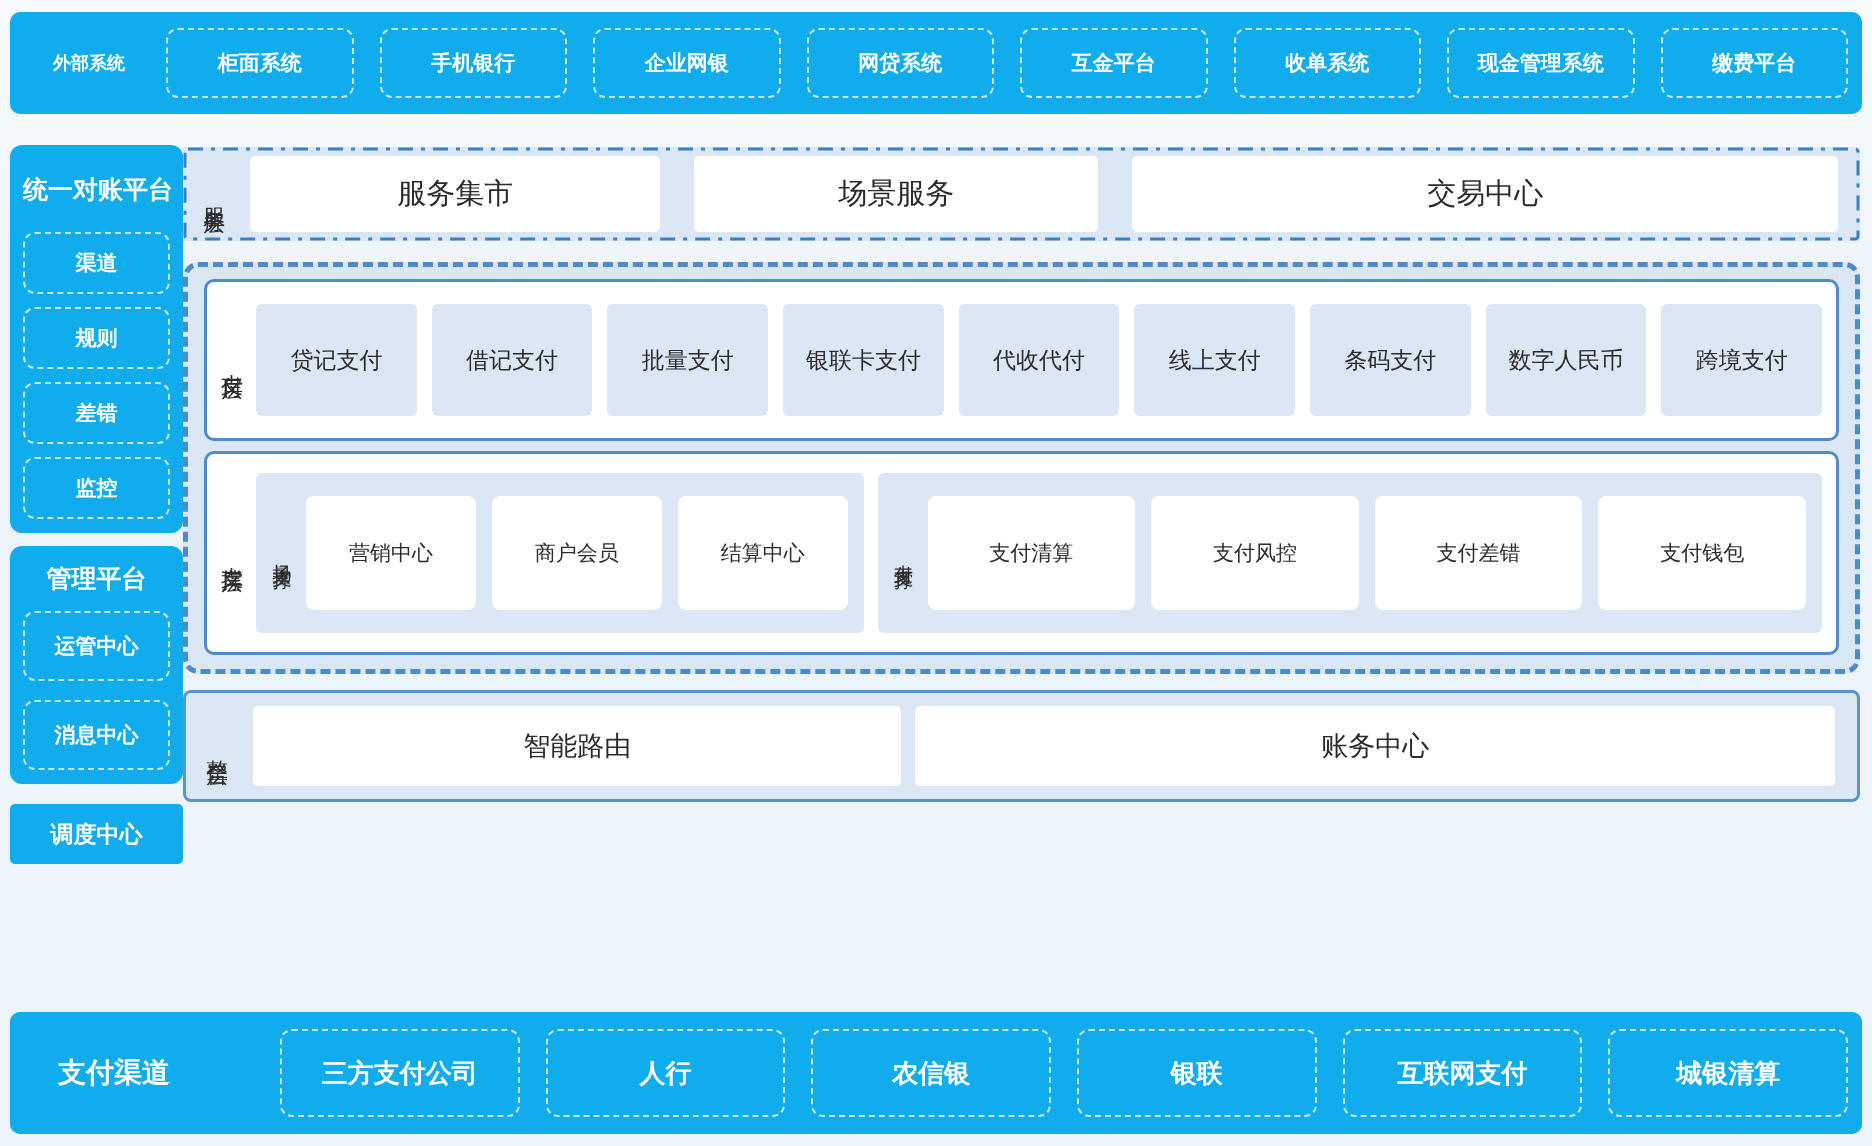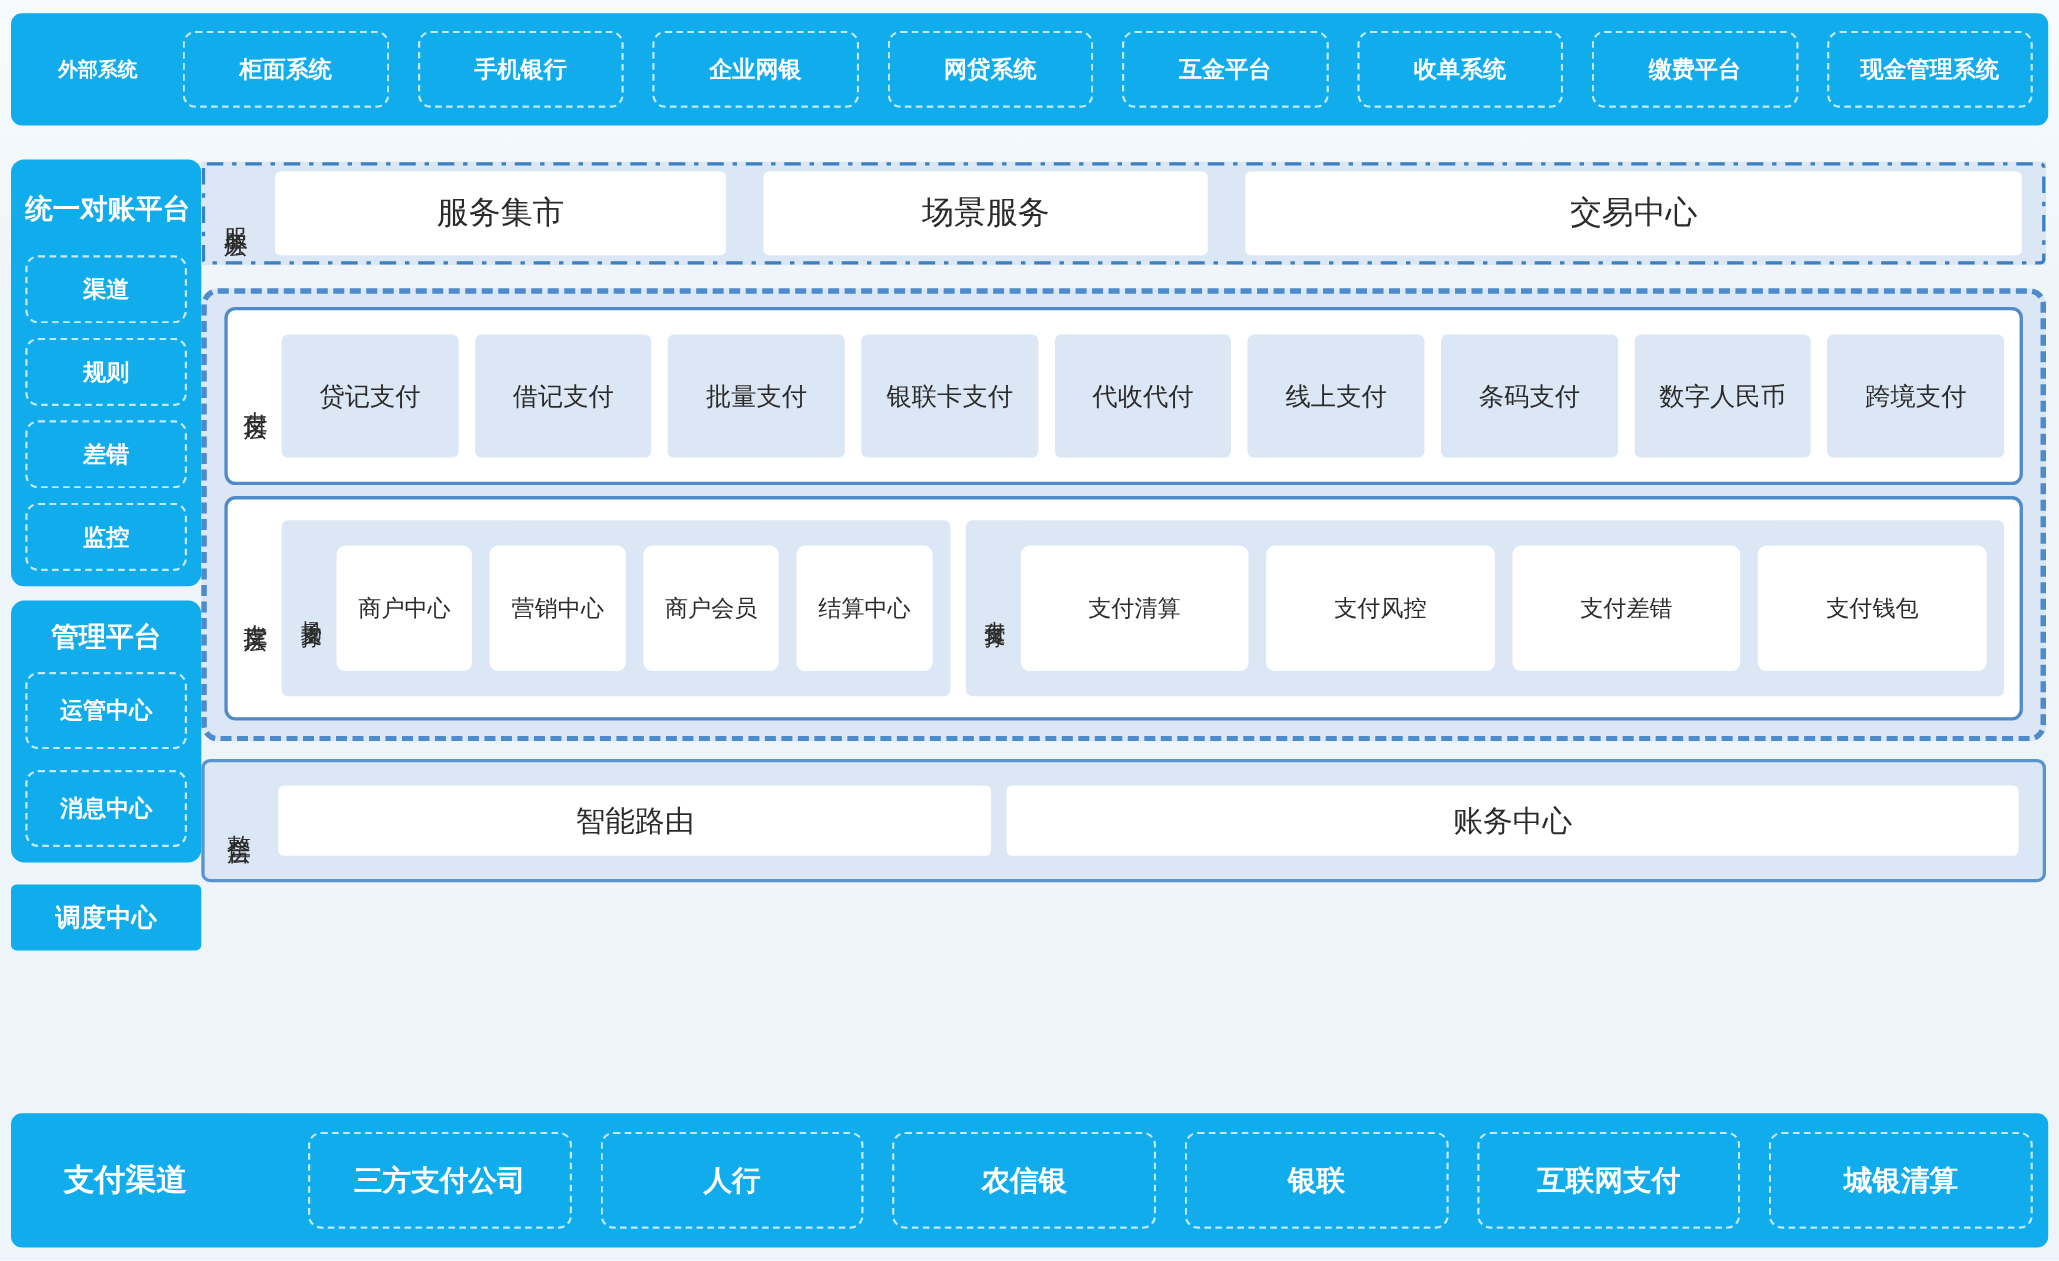--- a/index.html
+++ b/index.html
@@ -207,21 +207,21 @@
     border-radius: 8px;
     display: flex;
     align-items: center;
     padding: 0 22px 0 20px;
     gap: 24px;
   }
   .integration-boxes { flex: 1; display: flex; gap: 14px; }
   .integration-box {
     background: #ffffff;
     border-radius: 5px;
-    height: 64px;
+    height: 80px;
     display: flex;
     align-items: center;
     justify-content: center;
     font-size: 27px;
     color: #2b2b2b;
     white-space: nowrap;
   }
   
   .bottombar { top: 1012px; height: 122px; padding: 0 14px 0 48px; }
   .bottombar .bar-title { width: 196px; margin-right: 26px; text-align: left; font-size: 28px; }
@@ -234,22 +234,22 @@
 
   <div class="blue-bar topbar">
     <div class="bar-title">外部系统</div>
     <div class="bar-items">
         <div class="dashed-item">柜面系统</div>
         <div class="dashed-item">手机银行</div>
         <div class="dashed-item">企业网银</div>
         <div class="dashed-item">网贷系统</div>
         <div class="dashed-item">互金平台</div>
         <div class="dashed-item">收单系统</div>
+        <div class="dashed-item">现金管理系统</div>
         <div class="dashed-item">缴费平台</div>
-        <div class="dashed-item">现金管理系统</div>
       </div>
   </div>
 
   <div class="sidebar">
     <div class="side-box">
       <div class="side-title">统一对账平台</div>
       <div>
           <div class="dashed-item">渠道</div>
           <div class="dashed-item">规则</div>
           <div class="dashed-item">差错</div>
@@ -296,21 +296,20 @@
             <div class="pay-item">跨境支付</div>
           </div>
       </div>
 
       <div class="layer-card support-card">
         <div class="vlabel">支撑层</div>
         <div class="support-groups">
           <div class="support-group" style="flex: 608 1 0;">
             <div class="vlabel">场景支撑</div>
             <div class="group-items">
-                <div class="group-item">商户中心</div>
                 <div class="group-item">营销中心</div>
                 <div class="group-item">商户会员</div>
                 <div class="group-item">结算中心</div>
               </div>
           </div>
           <div class="support-group" style="flex: 964 1 0;">
             <div class="vlabel">支付支撑</div>
             <div class="group-items">
                 <div class="group-item">支付清算</div>
                 <div class="group-item">支付风控</div>

